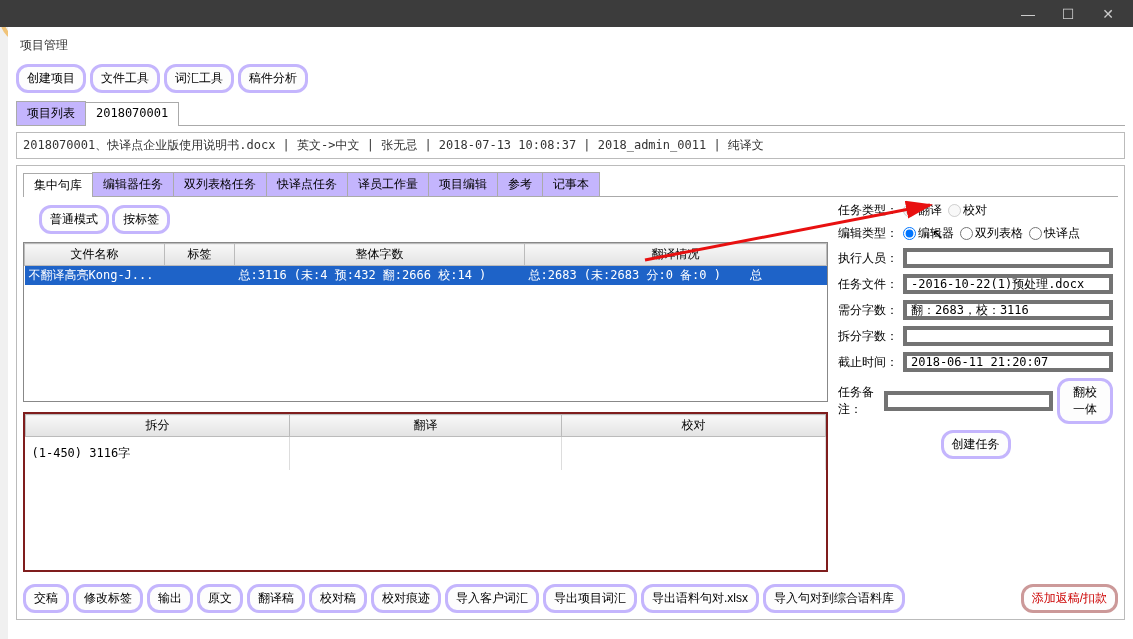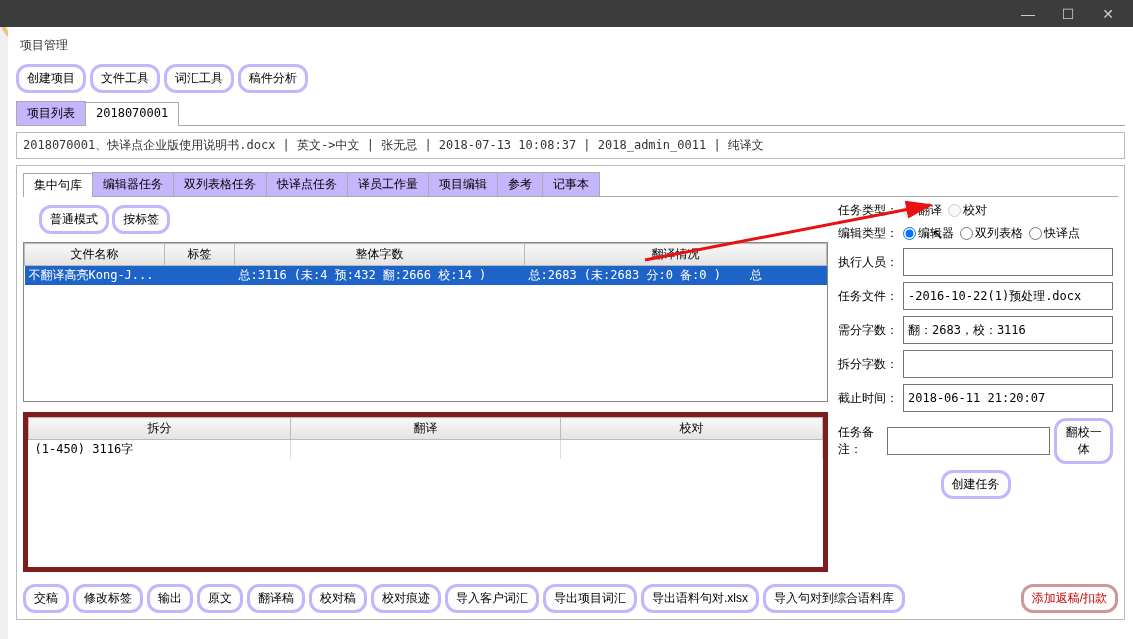--- a/index.html
+++ b/index.html
@@ -156,49 +156,49 @@
     .tbl th {
       background: linear-gradient(#f8f8f8, #e3e3e3);
       border: 1px solid #bbb;
       padding: 2px 4px;
       font-weight: normal;
       font-size: 12px;
     }
     .tbl td { padding: 1px 4px; font-family: monospace, sans-serif; font-size: 12px;}
     .selected-row { background: #1e63c8; color: #fff;}
     .bottom-tbl-wrap {
-      border: 5px solid #7f1d1d;
+      border: 2px solid #7f1d1d;
       margin-top: 10px;
       height: 160px;
       background: #fff;
       overflow: auto;
     }
     .bottom-tbl-wrap table { width: 100%; border-collapse: collapse;}
     .bottom-tbl-wrap th {
       background: linear-gradient(#f8f8f8, #e3e3e3);
       border: 1px solid #bbb;
       padding: 2px;
       font-weight: normal;
     }
-    .bottom-tbl-wrap td { padding: 1px 6px; border-right: 1px solid #ddd; font-family: monospace;}
+    .bottom-tbl-wrap td { padding: 8px 6px; border-right: 1px solid #ddd; font-family: monospace;}
     
     .form-row {
       display: flex;
       align-items: center;
       margin-bottom: 6px;
       font-size: 12px;
     }
     .form-row .lbl { width: 65px; text-align: left;}
     .form-row input[type=text] {
       flex: 1;
-      border: 1px solid #737373;
+      border: 4px solid #737373;
       padding: 2px 4px;
       font-family: monospace, sans-serif;
       font-size: 12px;
-      height: 28px;
+      height: 20px;
     }
     .form-row .radios { display: flex; gap: 6px; flex-wrap: wrap;}
     .form-row .radios label { display: flex; align-items: center; gap: 2px; white-space: nowrap;}
     
     .action-bar {
       display: flex;
       gap: 4px;
       padding-top: 8px;
       align-items: flex-end;
     }

